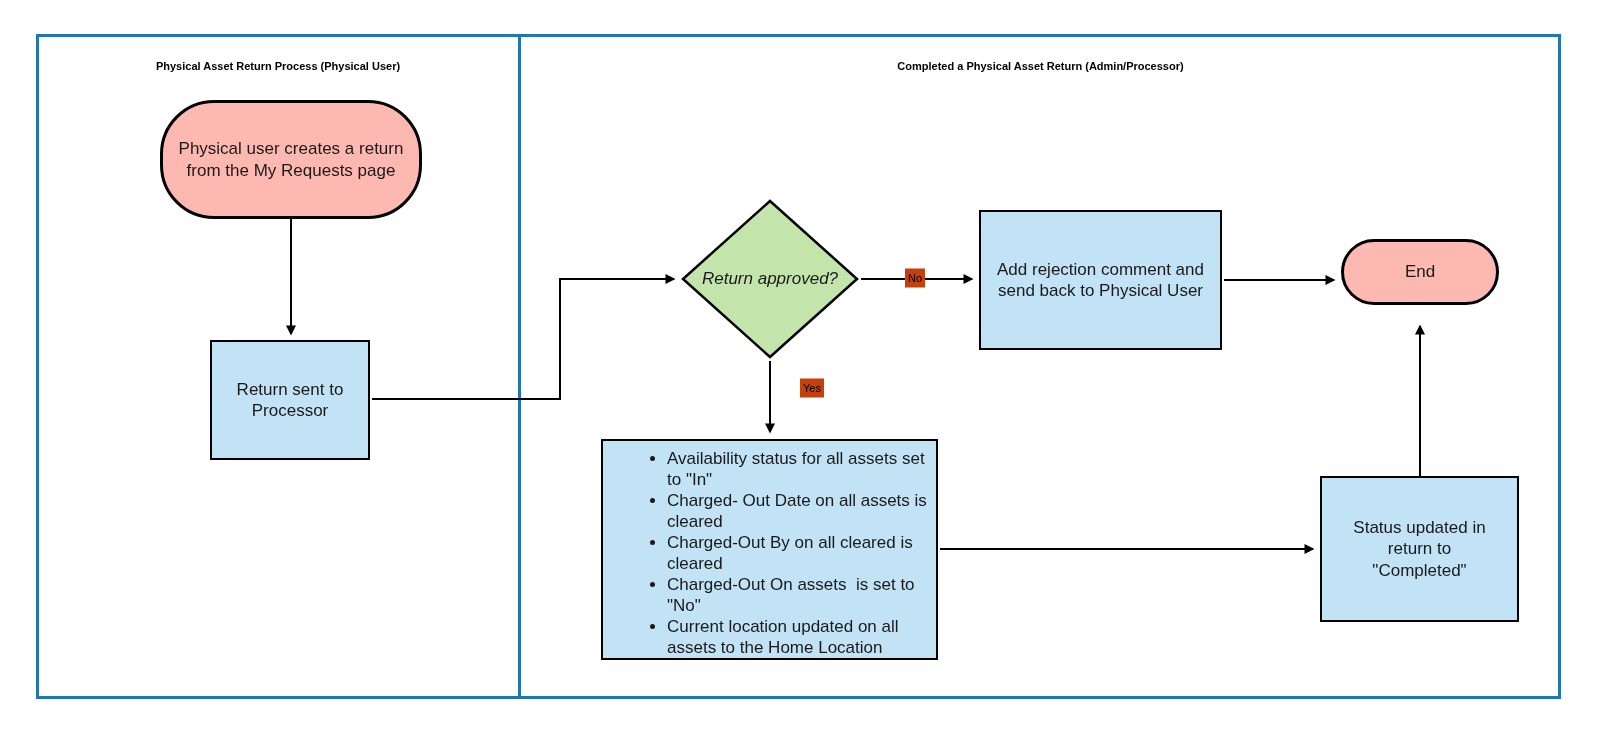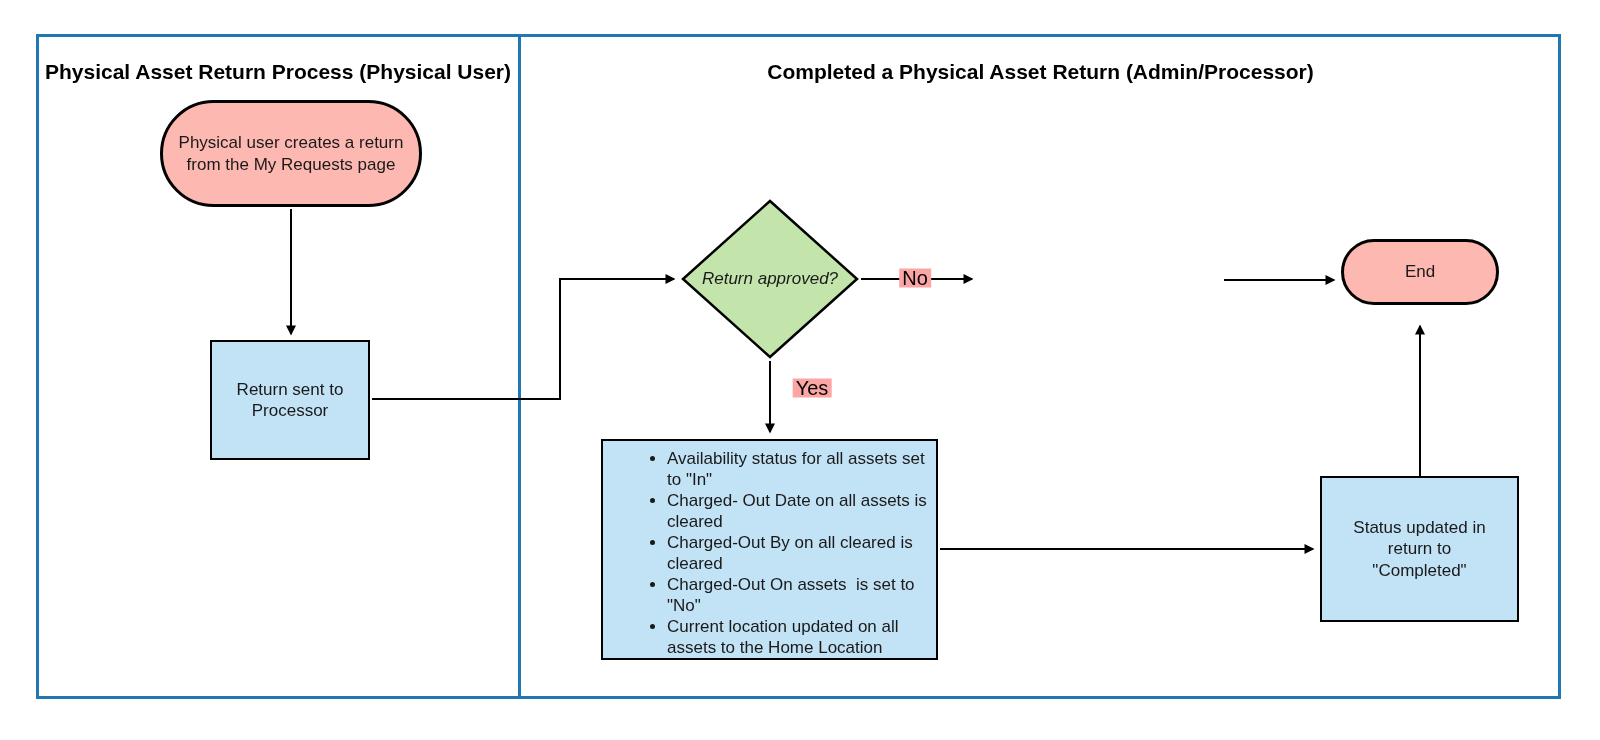--- a/index.html
+++ b/index.html
@@ -18,58 +18,58 @@
   }
   .lane-frame{
     position:absolute;left:36px;top:34px;width:1525px;height:665px;
     border:3px solid var(--lane-border);box-sizing:border-box;background:transparent;
   }
   .lane-divider{
     position:absolute;left:518px;top:34px;width:3px;height:665px;
     background:var(--lane-border);
   }
   .lane-title{
-    position:absolute;top:60px;font-size:21px;font-weight:bold;text-align:center;
+    position:absolute;top:60px;font-size:11px;font-weight:bold;text-align:center;
     color:#000;
   }
   .lane-title.left{left:36px;width:484px;}
   .lane-title.right{left:520px;width:1041px;}
   .node{
     position:absolute;box-sizing:border-box;display:flex;align-items:center;
     justify-content:center;text-align:center;font-size:17px;line-height:1.25;
   }
   .terminator{
     background:var(--terminator-fill);border:3px solid var(--shape-border);
   }
   .process{
     background:var(--process-fill);border:2px solid var(--shape-border);
   }
-  .node.start{left:160px;top:100px;width:262px;height:107px;border-radius:54px;padding:0 14px;}
+  .node.start{left:160px;top:100px;width:262px;height:119px;border-radius:54px;padding:0 14px;}
   .node.return-sent{left:210px;top:340px;width:160px;height:120px;padding:10px 8px;}
   .node.rejection{left:979px;top:210px;width:243px;height:140px;padding:0 8px;}
   .node.end{left:1341px;top:239px;width:158px;height:66px;border-radius:38px;}
   .node.status{left:1320px;top:476px;width:199px;height:146px;padding:0 28px;}
   .decision-wrap{position:absolute;left:681px;top:199px;width:178px;height:160px;}
   .decision-wrap svg{position:absolute;left:0;top:0;overflow:visible;}
   .decision-label{
     position:absolute;left:0;top:0;width:100%;height:100%;display:flex;
     align-items:center;justify-content:center;font-size:17px;text-align:center;font-style:italic;
   }
   .node.bullets{
     left:601px;top:439px;width:337px;height:221px;display:block;text-align:left;
   }
   .node.bullets ul{
     margin:0;padding:7px 4px 0 64px;list-style:disc outside;
     font-size:17px;line-height:21px;
   }
   .node.bullets li{white-space:pre-wrap;}
   .edges{position:absolute;left:0;top:0;width:1600px;height:740px;pointer-events:none;}
   .edge-label{
-    position:absolute;transform:translate(-50%,-50%);background:#fca5a5;
-    padding:0 3px;font-size:20px;line-height:19px;color:#000;
+    position:absolute;transform:translate(-50%,-50%);background:#c2410c;
+    padding:0 3px;font-size:11px;line-height:19px;color:#000;
   }
   .edge-label.no{left:915px;top:278px;}
   .edge-label.yes{left:770px;top:388px;margin-left:42px;}
 </style>
 </head>
 <body>
 
 <div class="canvas">
 
   <div class="lane-frame"></div>
@@ -103,20 +103,23 @@
     <span>Return sent to Processor</span>
   </div>
 
   <div class="decision-wrap">
     <svg width="178" height="160" viewBox="0 0 178 160" xmlns="http://www.w3.org/2000/svg">
       <polygon points="89,2 176,80 89,158 2,80" fill="#c3e5ab" stroke="#000" stroke-width="2.5"></polygon>
     </svg>
     <div class="decision-label">Return approved?</div>
   </div>
 
+  <div class="node process rejection">
+    <span>Add rejection comment and send back to Physical User</span>
+  </div>
 
   <div class="node terminator end">
     <span>End</span>
   </div>
 
   <div class="node process bullets">
     <ul>
         <li>Availability status for all assets set to "In"</li>
         <li>Charged- Out Date on all assets is cleared</li>
         <li>Charged-Out By on all cleared is cleared</li>

